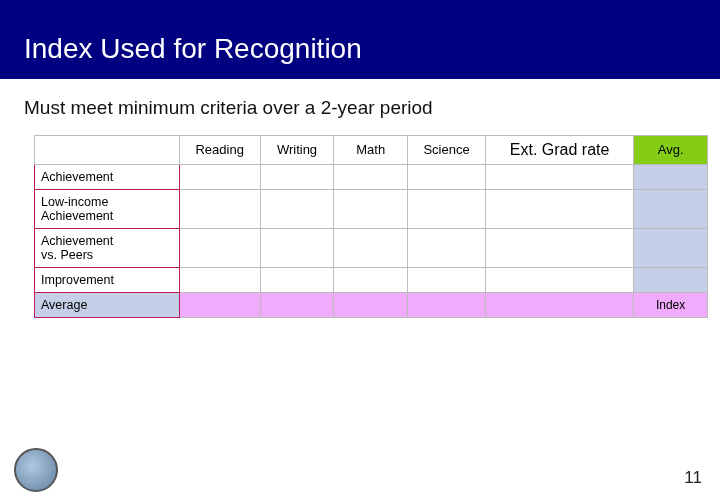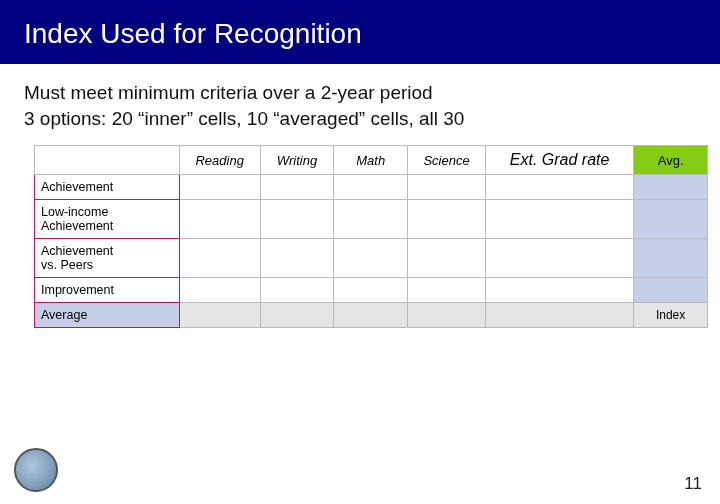--- a/index.html
+++ b/index.html
@@ -6,21 +6,21 @@
     body {
       width: 720px;
       height: 504px;
       font-family: Arial, sans-serif;
       background: #fff;
       overflow: hidden;
     }
     .header {
       background: #000080;
       color: #fff;
-      padding: 18px 24px 14px 24px;
+      padding: 33px 24px 14px 24px;
       font-size: 28px;
       font-weight: normal;
     }
     .content {
       padding: 16px 12px 10px 24px;
     }
     .subtitle {
       font-size: 19px;
       color: #111;
       line-height: 1.35;
@@ -46,47 +46,46 @@
       text-align: left;
       background: #fff;
       font-size: 12.5px;
       min-width: 110px;
       border: 1px solid #be185d;
     }
     th.col-header {
       background: #fff;
       font-weight: normal;
       font-size: 13px;
-      font-style: italic;
     }
     th.col-header-last {
       background: #84cc16;
       font-weight: normal;
       font-size: 13px;
     }
     td.cell-blue {
       background: #c5cfe8;
     }
     td.cell-white {
       background: #fff;
     }
     td.cell-avg-label {
       background: #c5cfe8;
       font-size: 12px;
       text-align: center;
     }
     tr.row-average td {
-      background: #e5e5e5;
+      background: #f0abfc;
     }
     tr.row-average td.row-label {
       background: #c5cfe8;
     }
     .page-number {
       position: absolute;
-      bottom: 10px;
+      bottom: 16px;
       right: 18px;
       font-size: 17px;
       color: #222;
     }
     .logo {
       position: absolute;
       bottom: 10px;
       left: 14px;
       width: 46px;
       height: 46px;
@@ -105,21 +104,20 @@
 </head>
 <body>
 
 <div class="header">
   <span>Index Used for Recognition</span>
 </div>
 
 <div class="content">
   <div class="subtitle">
     <div>Must meet minimum criteria over a 2-year period</div>
-    <div>3 options: 20 “inner” cells, 10 “averaged” cells, all 30</div>
   </div>
 
   <div class="table-wrapper">
     <table>
       <thead>
         <tr>
           <th class="col-header" style="background:#fff; min-width:110px;"></th>
           <th class="col-header">Reading</th>
           <th class="col-header">Writing</th>
           <th class="col-header">Math</th>

